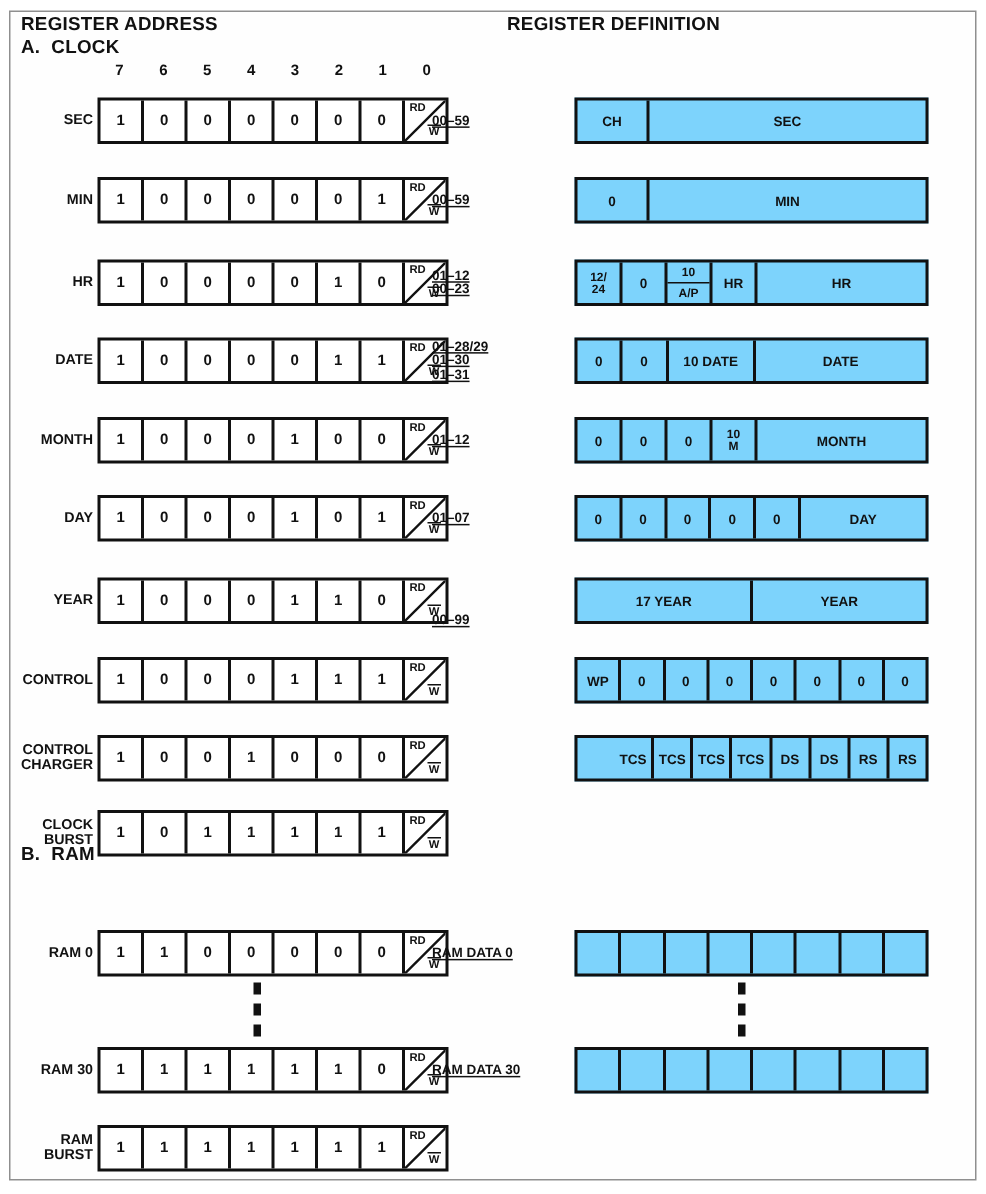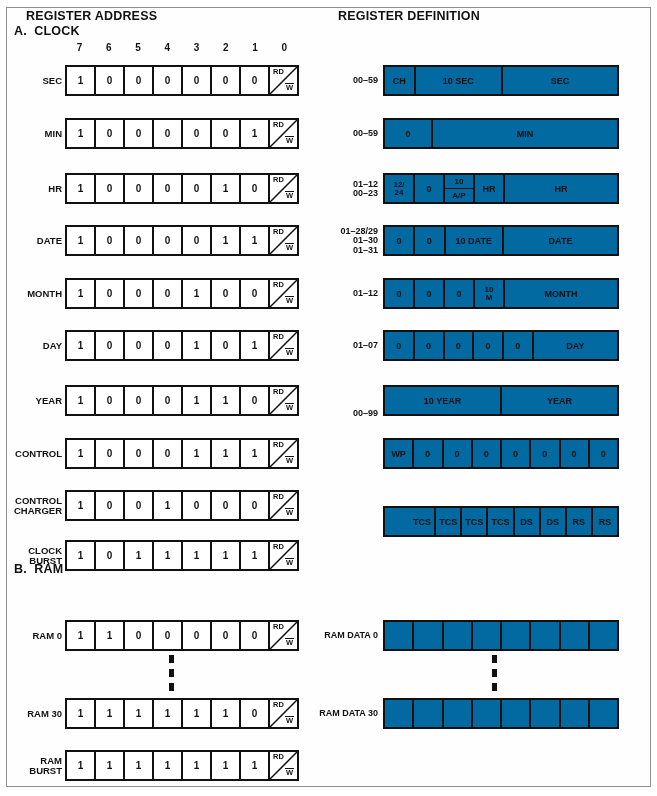--- a/index.html
+++ b/index.html
@@ -3,41 +3,41 @@
 <meta charset="utf-8">
 <style>
   html,body{margin:0;padding:0;}
   body{
     width:657px;height:796px;position:relative;background:#fff;
     font-family:"Liberation Sans",sans-serif;font-weight:bold;color:#111;
     overflow:hidden;
   }
   .frame{position:absolute;left:6px;top:7px;width:643px;height:778px;border:1px solid #8f8f8f;background:#fefefe;}
   .hdr{position:absolute;font-size:12.5px;letter-spacing:.2px;white-space:pre;}
-  #left-title{left:26px;top:9px;text-align:center;}
+  #left-title{left:14px;top:9px;text-align:center;}
   #right-title{left:338px;top:9px;}
   #section-a{left:14px;top:24px;}
   #section-b{left:14px;top:562px;}
   .bitnums{position:absolute;left:65px;top:42px;width:234px;display:flex;}
   .bitnums span{flex:1;text-align:center;font-size:10px;}
   .bitbox{position:absolute;left:65px;width:234px;height:31px;box-sizing:border-box;
     border:2px solid #111;display:flex;background:#fff;}
   .defbox{position:absolute;left:383px;width:236px;height:31px;box-sizing:border-box;
-    border:2px solid #111;display:flex;background:#0369a1;}
+    border:2px solid #111;display:flex;background:#7dd3fc;}
   .cell{flex:1 1 0;border-right:2px solid #111;box-sizing:border-box;display:flex;
     align-items:center;justify-content:center;font-size:10px;position:relative;}
   .cell:last-child{border-right:none;}
   .defcell{border-right:2px solid #111;box-sizing:border-box;display:flex;align-items:center;
     justify-content:center;font-size:9px;text-align:center;flex-basis:0;}
   .defcell:last-child{border-right:none;}
   .defcell.small{font-size:8px;line-height:8px;white-space:pre-line;}
   .reg-label{position:absolute;left:0;width:62px;text-align:right;font-size:9.5px;
     line-height:10.5px;transform:translateY(-50%);white-space:pre-line;}
-  .range-label{position:absolute;left:288px;width:90px;text-align:right;font-size:9px;
-    line-height:9.5px;transform:translateY(-50%);white-space:pre-line;}
+  .range-label{position:absolute;left:288px;width:90px;text-align:left;font-size:9px;
+    line-height:9.5px;transform:translateY(-50%);white-space:pre-line;text-decoration:underline;}
   .rdw svg{position:absolute;left:0;top:0;width:100%;height:100%;}
   .rdw .rd{position:absolute;top:1px;left:3px;font-size:7.5px;line-height:8px;}
   .rdw .w{position:absolute;bottom:2px;right:3px;font-size:7.5px;line-height:8px;
     border-top:1.2px solid #111;padding:0 1px;}
   .hs{display:flex;flex-direction:column;width:100%;height:100%;}
   .hs div{flex:1;display:flex;align-items:center;justify-content:center;font-size:8px;line-height:8px;}
   .hs div:last-child{border-top:1.5px solid #111;}
   .dots{position:absolute;width:5px;display:flex;flex-direction:column;gap:6px;}
   .dots i{display:block;width:5px;height:8px;background:#111;}
 </style>
@@ -76,21 +76,20 @@
         <svg viewBox="0 0 29 27" preserveAspectRatio="none">
           <line x1="0" y1="27" x2="29" y2="0" stroke="#111" stroke-width="1.6"></line>
         </svg>
         <span class="rd">RD</span>
         <span class="w">W</span>
       </div>
     </div>
     <div class="range-label" style="top: 80.5px;">00–59</div>
     <div class="defbox" style="top: 65px;">
       <div class="defcell" style="flex-grow: 1;">CH</div>
-      <div class="defcell" style="flex-grow: 3;">10 SEC</div>
       <div class="defcell" style="flex-grow: 4;">SEC</div>
     </div>
     <div class="reg-label" style="top: 133.5px;">MIN</div>
     <div class="bitbox" style="top: 118px;">
       <div class="cell">1</div>
       <div class="cell">0</div>
       <div class="cell">0</div>
       <div class="cell">0</div>
       <div class="cell">0</div>
       <div class="cell">0</div>
@@ -230,21 +229,21 @@
       <div class="cell rdw">
         <svg viewBox="0 0 29 27" preserveAspectRatio="none">
           <line x1="0" y1="27" x2="29" y2="0" stroke="#111" stroke-width="1.6"></line>
         </svg>
         <span class="rd">RD</span>
         <span class="w">W</span>
       </div>
     </div>
     <div class="range-label" style="top: 414px;">00–99</div>
     <div class="defbox" style="top: 385px;">
-      <div class="defcell" style="flex-grow: 4;">10 YEAR</div>
+      <div class="defcell" style="flex-grow: 4;">17 YEAR</div>
       <div class="defcell" style="flex-grow: 4;">YEAR</div>
     </div>
     <div class="reg-label" style="top: 453.5px;">CONTROL</div>
     <div class="bitbox" style="top: 438px;">
       <div class="cell">1</div>
       <div class="cell">0</div>
       <div class="cell">0</div>
       <div class="cell">0</div>
       <div class="cell">1</div>
       <div class="cell">1</div>
@@ -278,21 +277,21 @@
       <div class="cell">0</div>
       <div class="cell">0</div>
       <div class="cell rdw">
         <svg viewBox="0 0 29 27" preserveAspectRatio="none">
           <line x1="0" y1="27" x2="29" y2="0" stroke="#111" stroke-width="1.6"></line>
         </svg>
         <span class="rd">RD</span>
         <span class="w">W</span>
       </div>
     </div>
-    <div class="defbox" style="top: 506px; padding-left: 25px;">
+    <div class="defbox" style="top: 490px; padding-left: 25px;">
       <div class="defcell" style="flex-grow: 1;">TCS</div>
       <div class="defcell" style="flex-grow: 1;">TCS</div>
       <div class="defcell" style="flex-grow: 1;">TCS</div>
       <div class="defcell" style="flex-grow: 1;">TCS</div>
       <div class="defcell" style="flex-grow: 1;">DS</div>
       <div class="defcell" style="flex-grow: 1;">DS</div>
       <div class="defcell" style="flex-grow: 1;">RS</div>
       <div class="defcell" style="flex-grow: 1;">RS</div>
     </div>
     <div class="reg-label" style="top: 555.5px;">CLOCK

